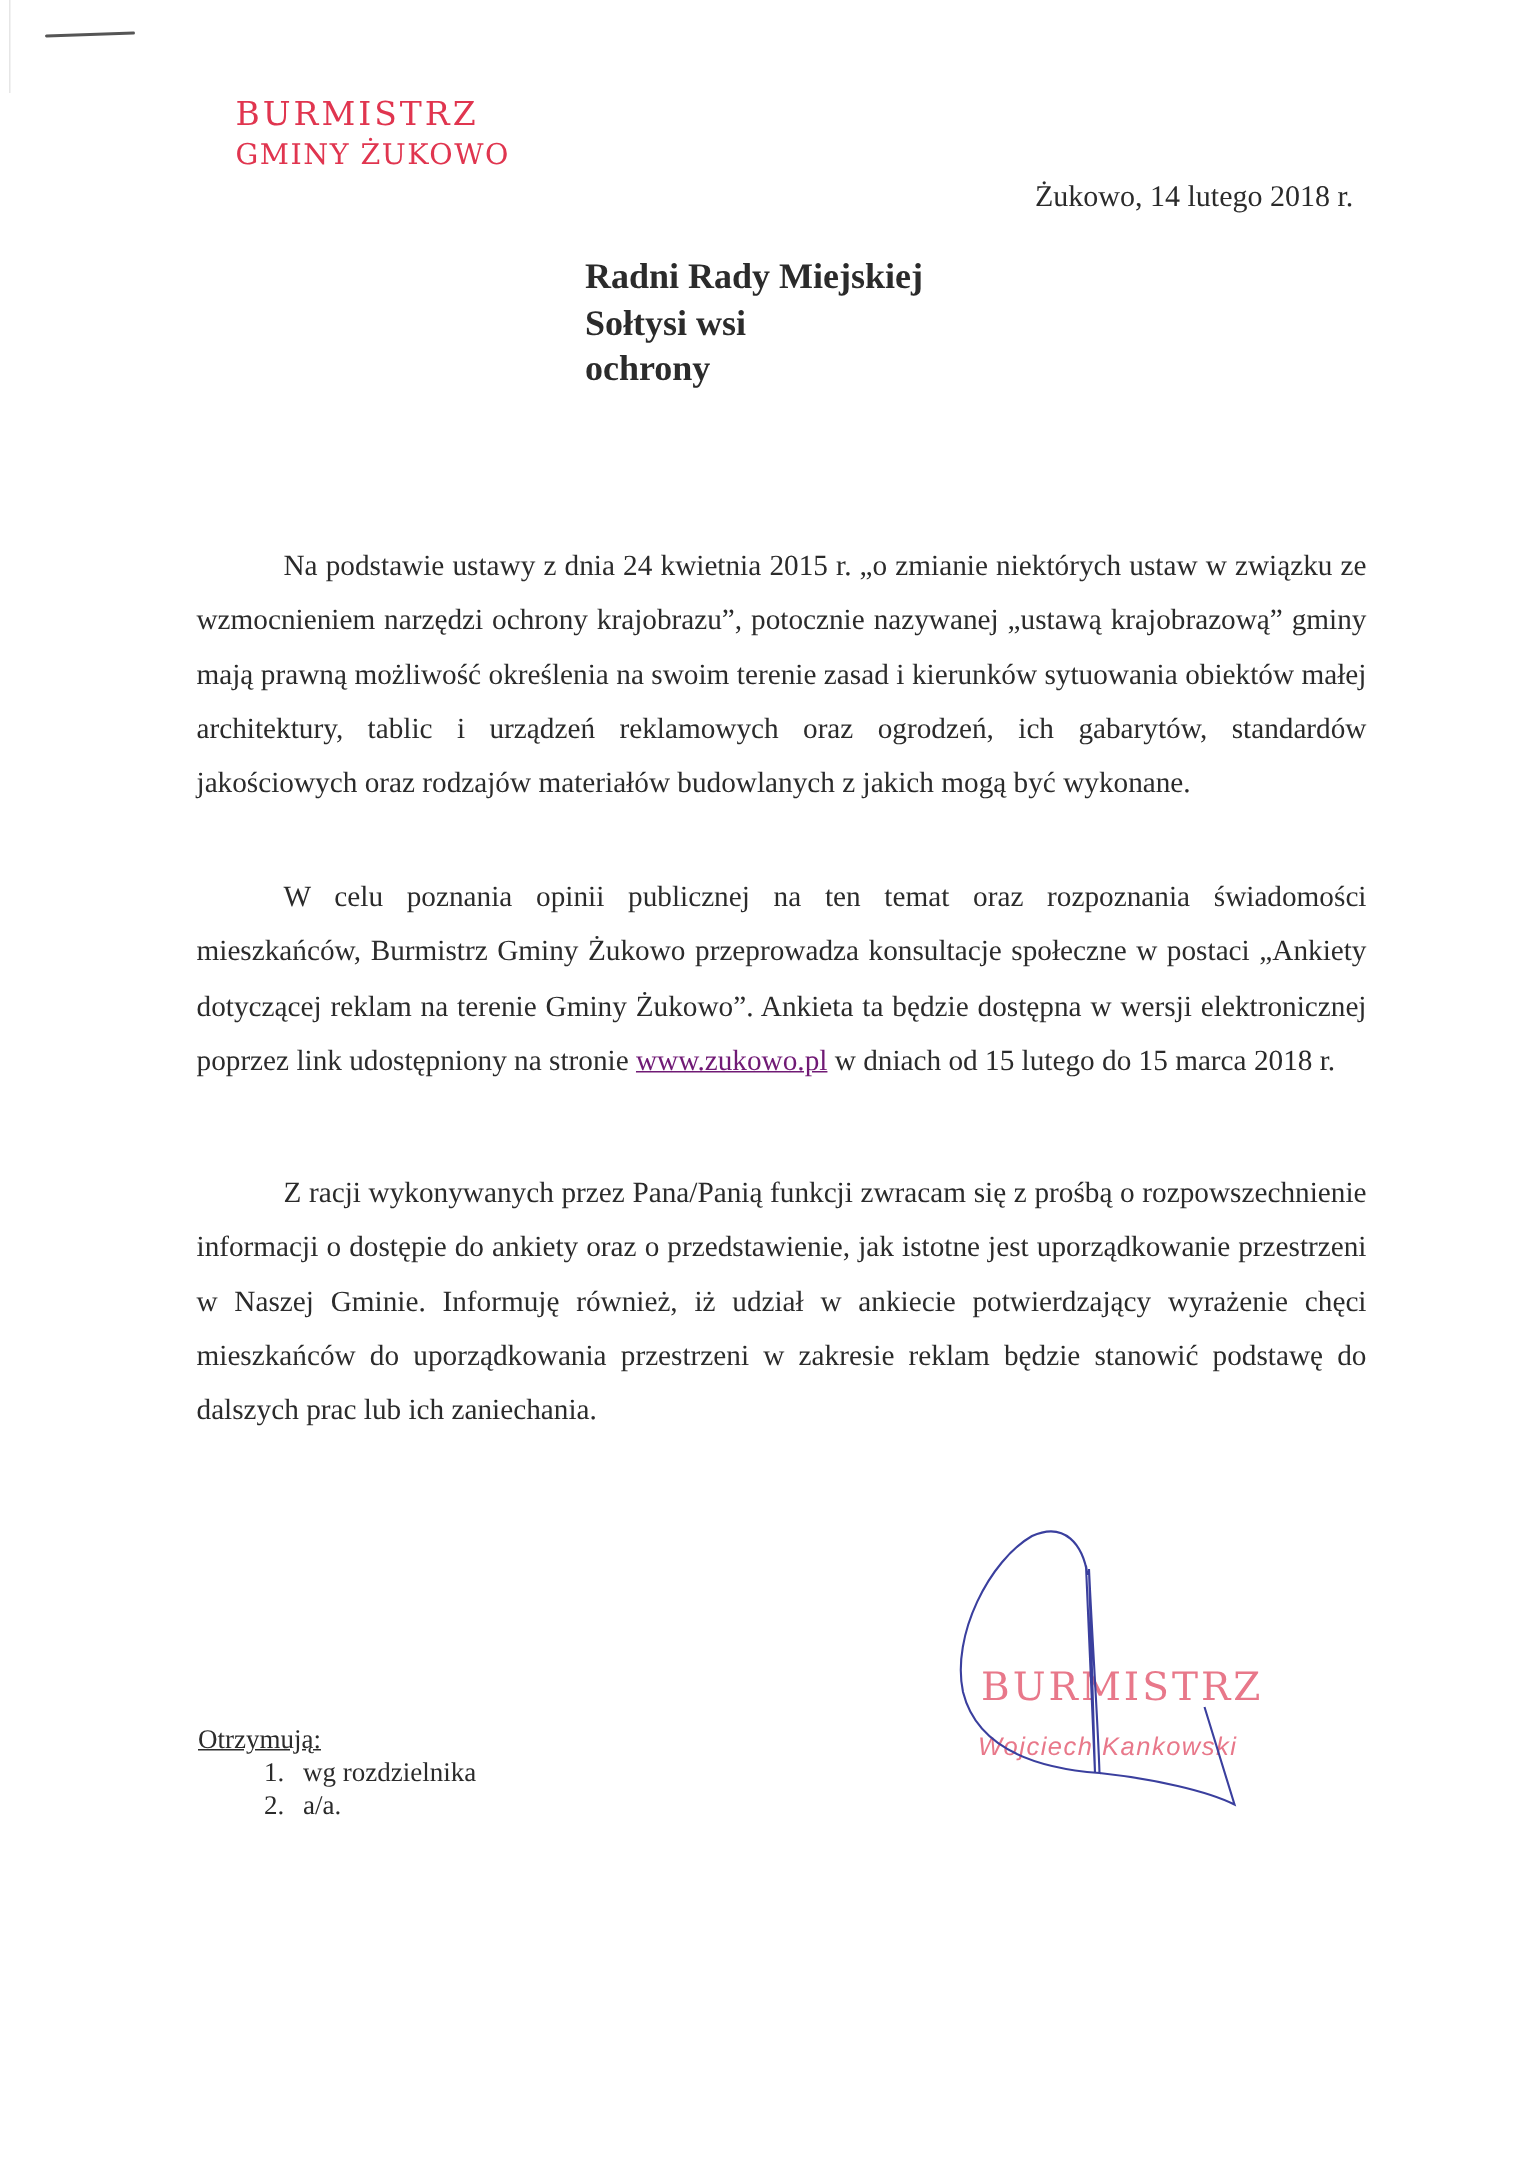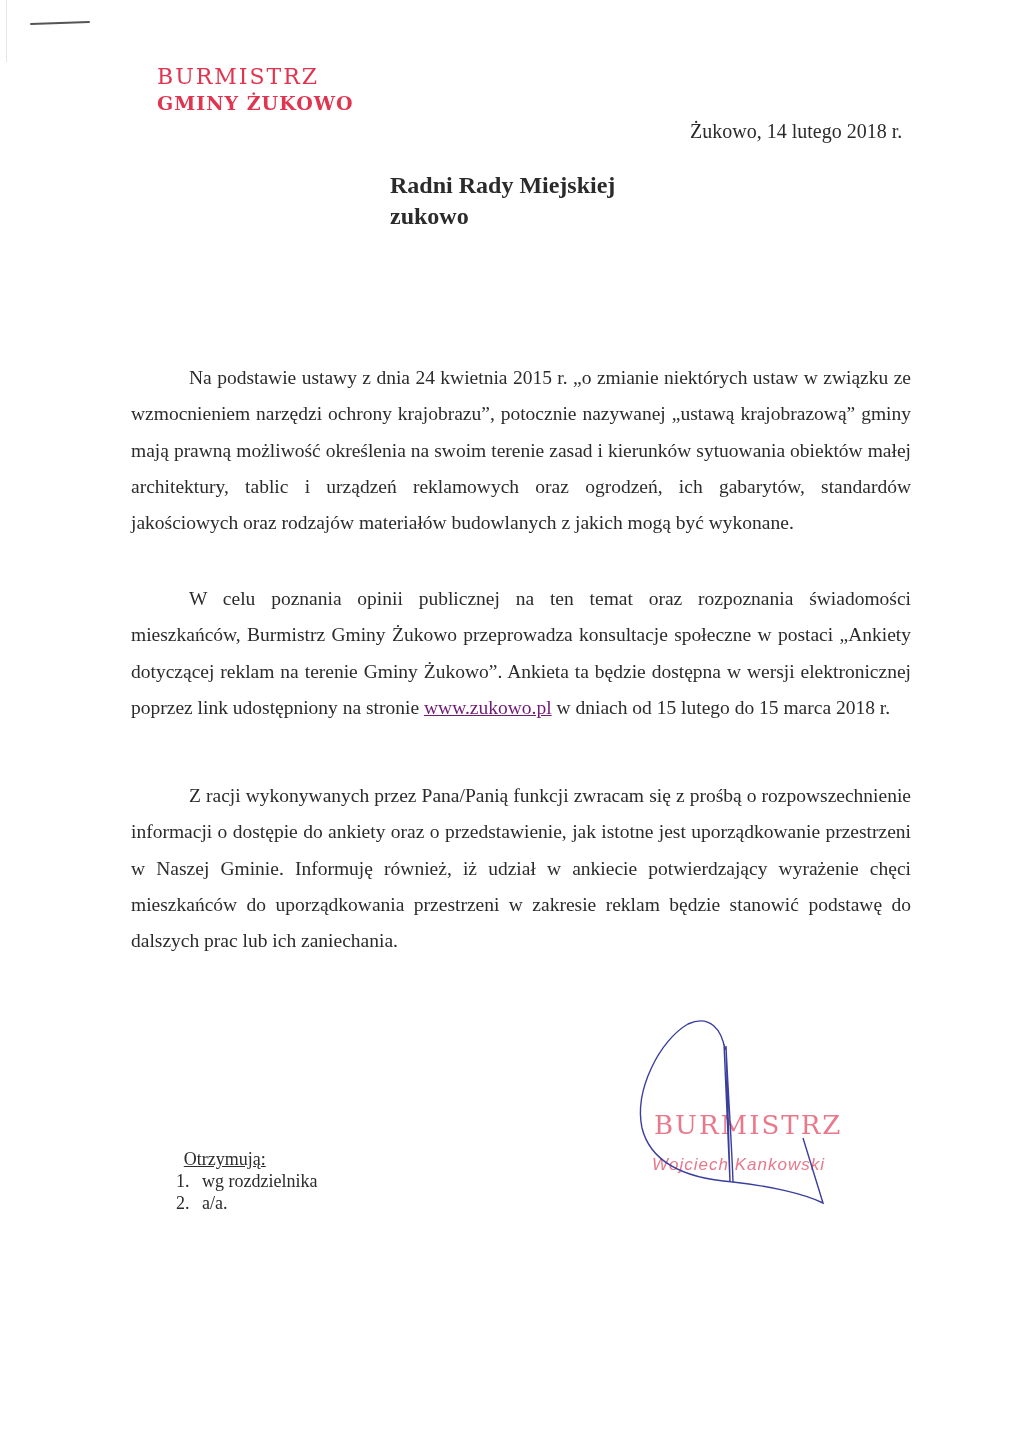--- a/index.html
+++ b/index.html
@@ -40,21 +40,21 @@
       color: #e0354f;
       line-height: 1;
     }
     .stamp-header .l1 {
       font-family: "DejaVu Serif", serif;
       font-size: 22px;
       letter-spacing: 2px;
     }
     .stamp-header .l2 {
       font-family: "DejaVu Serif", serif;
-      font-weight: bold;
+      font-weight: normal;
       font-size: 19px;
       letter-spacing: 1px;
       margin-top: 6px;
     }
     .date-line {
       position: absolute;
       left: 690px;
       top: 120px;
       font-size: 20px;
     }
@@ -93,21 +93,20 @@
     }
     .recipients {
       position: absolute;
       left: 132px;
       top: 1148px;
       font-size: 18px;
       line-height: 22px;
     }
     .recipients .title {
       text-decoration: underline;
-      text-align: center;
     }
     .recipients ol {
       margin: 0;
       padding-left: 62px;
     }
     .recipients li { padding-left: 8px; }
     .signature-block {
       position: absolute;
       left: 620px;
       top: 1010px;
@@ -148,21 +147,22 @@
 
 <div class="stamp-header">
   <div class="l1">BURMISTRZ</div>
   <div class="l2">GMINY ŻUKOWO</div>
 </div>
 
 <div class="date-line">Żukowo, 14 lutego 2018 r.</div>
 
 <div class="addressee">
   <div>Radni Rady Miejskiej</div>
-  <div>zukowo</div>
+  <div>Sołtysi wsi</div>
+  <div>ochrony</div>
 </div>
 
 <div class="body-text p1">
   <p>Na podstawie ustawy z dnia 24 kwietnia 2015 r. „o zmianie niektórych ustaw w związku ze wzmocnieniem narzędzi ochrony krajobrazu”, potocznie nazywanej „ustawą krajobrazową” gminy mają prawną możliwość określenia na swoim terenie zasad i kierunków sytuowania obiektów małej architektury, tablic i urządzeń reklamowych oraz ogrodzeń, ich gabarytów, standardów jakościowych oraz rodzajów materiałów budowlanych z jakich mogą być wykonane.</p>
 </div>
 
 <div class="body-text p2">
   <p><span>W celu poznania opinii publicznej na ten temat oraz rozpoznania świadomości mieszkańców, Burmistrz Gminy Żukowo przeprowadza konsultacje społeczne w postaci „Ankiety dotyczącej reklam na terenie Gminy Żukowo”. Ankieta ta będzie dostępna w wersji elektronicznej poprzez link udostępniony na stronie </span><a class="link">www.zukowo.pl</a><span> w dniach od 15 lutego do 15 marca 2018 r.</span></p>
 </div>
 

